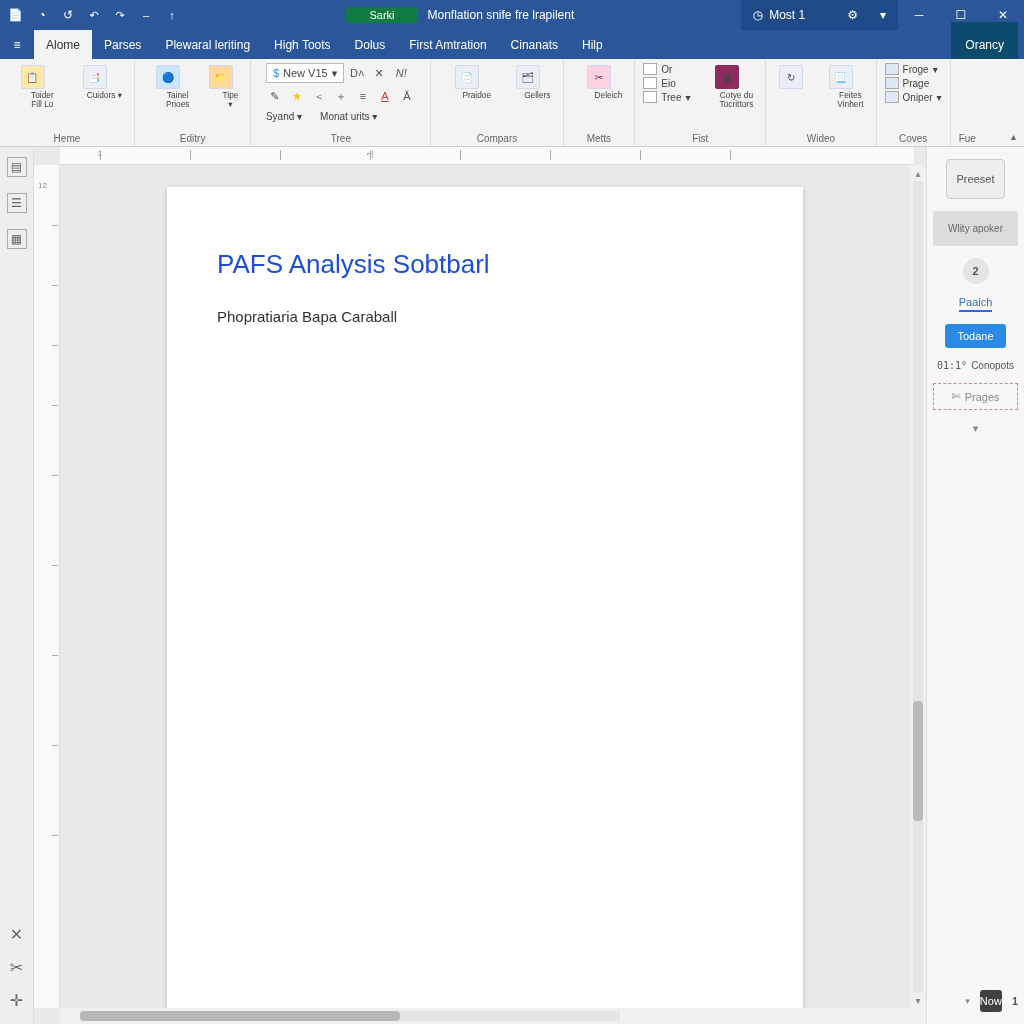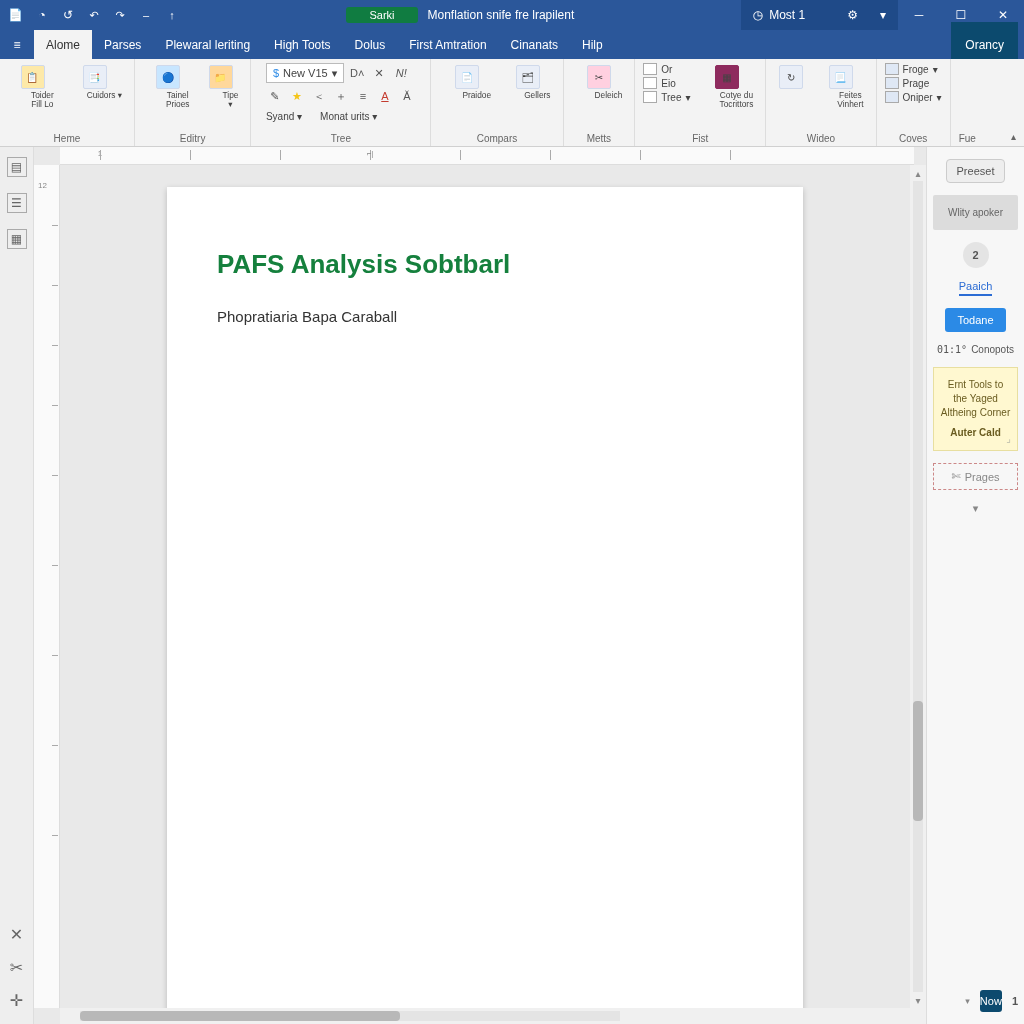--- a/index.html
+++ b/index.html
@@ -50,45 +50,45 @@
 .hruler .tick { position: absolute; top: 3px; width: 1px; height: 10px; background: #aaa; }
 .hruler .tlabel { position: absolute; top: 2px; transform: translateX(-50%); }
 
 .doc-scroll { flex: 1; display: flex; overflow: hidden; position: relative; }
 .vruler { width: 26px; background: #fafafa; border-right: 1px solid #ddd; position: relative; }
 .vruler .vtick { position: absolute; left: 18px; width: 6px; height: 1px; background: #aaa; }
 .vruler .vlbl { position: absolute; left: 4px; font-size: 8px; color: #888; transform: translateY(-50%); }
 
 .canvas { flex: 1; background: #e9e9e9; display: flex; justify-content: center; overflow: hidden; position: relative; }
 .page { width: 636px; min-height: 860px; background: #fff; box-shadow: 0 2px 6px rgba(0,0,0,0.2); margin-top: 22px; padding: 62px 50px; }
-.doc-title { font-size: 26px; color: #15803d; font-weight: 700; }
+.doc-title { font-size: 26px; color: #1d4ed8; font-weight: 400; }
 .doc-subtitle { font-size: 15px; color: #333; margin-top: 28px; }
 
 .vscroll { width: 16px; background: #f0f0f0; display: flex; flex-direction: column; align-items: center; }
 .vscroll .arrow { height: 16px; font-size: 10px; color: #888; display: flex; align-items: center; justify-content: center; width: 100%; }
 .vscroll .track { flex: 1; width: 10px; background: #e4e4e4; position: relative; }
 .vscroll .thumb { position: absolute; top: 520px; left: 0; width: 100%; height: 120px; background: #b8b8b8; border-radius: 4px; }
 
 .hscroll { height: 16px; background: #f0f0f0; display: flex; align-items: center; margin-left: 26px; }
 .hscroll .track { flex: 0 0 540px; height: 10px; background: #e4e4e4; position: relative; margin-left: 20px; }
 .hscroll .thumb { position: absolute; left: 0; width: 320px; height: 100%; background: #b8b8b8; border-radius: 4px; }
 
 
 .right-pane { width: 98px; background: #f7f7f7; border-left: 1px solid #ddd; display: flex; flex-direction: column; align-items: center; padding: 12px 6px; gap: 12px; font-size: 11px; color: #555; }
-.rp-btn { background: #eee; border: 1px solid #ccc; border-radius: 4px; padding: 5px 10px; cursor: pointer; }
+.rp-btn { background: #eee; border: 1px solid #ccc; border-radius: 4px; padding: 13px 10px; cursor: pointer; }
 .rp-box { background: #dcdcdc; width: 100%; text-align: center; padding: 12px 4px; border-radius: 2px; font-size: 10px; color: #666; }
 .rp-num { width: 26px; height: 26px; border-radius: 50%; background: #e4e4e4; display: flex; align-items: center; justify-content: center; font-weight: bold; color: #555; }
 .rp-label { font-size: 11px; color: #2b6cd4; border-bottom: 2px solid #2b6cd4; padding-bottom: 2px; }
 .rp-primary { background: #2b8ae6; color: #fff; padding: 6px 12px; border-radius: 3px; cursor: pointer; }
 .rp-item { display: flex; align-items: center; gap: 4px; font-size: 10px; color: #555; }
 .rp-note { background: #fff8d0; border: 1px solid #e8dfa0; width: 100%; padding: 10px 6px; font-size: 10px; color: #6a5c20; text-align: center; line-height: 1.4; position: relative; }
 .rp-note-author { margin-top: 6px; font-weight: 600; }
 .rp-dashed { border: 1px dashed #c88; width: 100%; text-align: center; padding: 6px 4px; color: #888; font-size: 11px; display: flex; align-items: center; justify-content: center; gap: 4px; }
 .rp-footer { margin-top: auto; width: 100%; display: flex; align-items: center; justify-content: space-between; }
-.rp-new { background: #0c4a6e; color: #fff; padding: 5px 0; border-radius: 3px; font-size: 11px; cursor: pointer; }
+.rp-new { background: #404040; color: #fff; padding: 5px 0; border-radius: 3px; font-size: 11px; cursor: pointer; }
 </style>
 </head>
 <body>
 
 <div class="titlebar">
   <div class="tb-left">
     <span class="tb-icon">📄</span>
     <span class="tb-icon">◔</span>
     <span class="tb-icon">↺</span>
     <span class="tb-icon" style="font-size:11px">↶</span>
@@ -334,25 +334,20 @@
   <div class="right-pane">
     <div class="rp-btn">Preeset</div>
     <div class="rp-box">Wlity apoker</div>
     <div class="rp-num">2</div>
     <div class="rp-label">Paaich</div>
     <div class="rp-primary">Todane</div>
     <div class="rp-item">
       <span style="font-family:monospace">01:1°</span>
       <span>Conopots</span>
     </div>
-    <div class="rp-note">
-      <div>Ernt Tools to the Yaged Altheing Corner</div>
-      <div class="rp-note-author">Auter Cald</div>
-      <span style="position:absolute;bottom:4px;right:6px;color:#bba">⌟</span>
-    </div>
     <div class="rp-dashed">
       <span>✄</span>
       <span>Prages</span>
     </div>
     <span style="color:#888">▾</span>
     <div class="rp-footer">
       <span></span>
       <div style="display:flex;align-items:center;gap:10px">
         <span style="font-size:9px;color:#888">▾</span>
         <div class="rp-new">Now</div>

